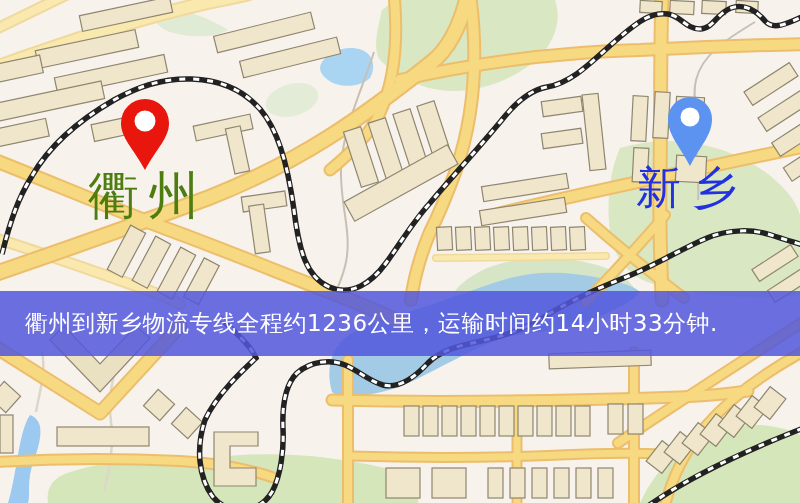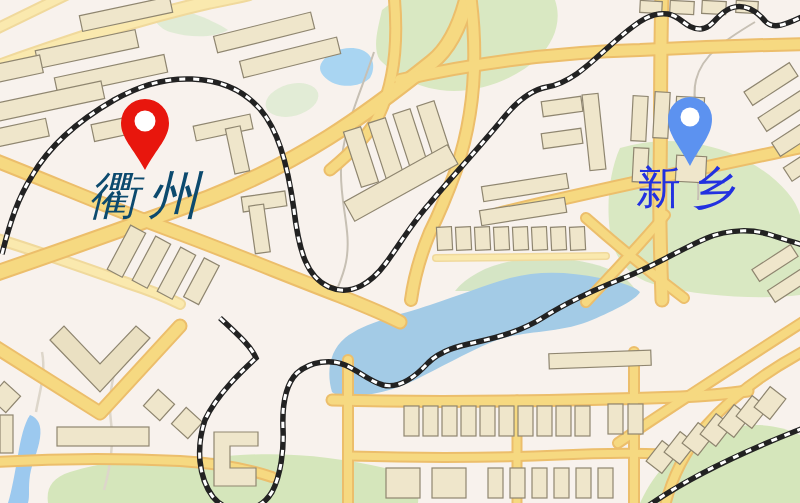--- a/index.html
+++ b/index.html
@@ -9,21 +9,21 @@
     background:#f8f2ed;
   }
   .stage svg.map{position:absolute;left:0;top:0;}
   .marker{position:absolute;}
   .marker svg{display:block;}
   .marker-label{
     position:absolute;line-height:1;white-space:nowrap;
     font-family:"DejaVu Serif","Liberation Serif",serif;
     font-weight:500;
   }
-  .label-origin{left:88px;top:170px;font-size:51px;letter-spacing:9px;color:#0c4a6e;font-style:italic;}
+  .label-origin{left:88px;top:170px;font-size:51px;letter-spacing:9px;color:#4d7c0f;}
   .label-destination{left:636px;top:165px;font-size:45px;letter-spacing:11px;color:#2231e0;}
   .banner{
     position:absolute;left:0;top:291px;width:800px;height:65px;
     background:rgba(82,87,220,0.85);
     display:flex;align-items:center;
     box-sizing:border-box;padding-left:25px;
   }
   .banner span{
     color:#ffffff;font-size:23px;letter-spacing:0.5px;white-space:nowrap;
   }
@@ -229,14 +229,17 @@
   <div class="marker-label label-origin">衢州</div>
 
   <div class="marker" style="left:664px;top:95px;">
     <svg width="52" height="74" viewBox="0 0 52 74">
       <path d="M26,71 C15,50 4,40 4,24 A22,22 0 1 1 48,24 C48,40 37,50 26,71 Z" fill="#5c92f0"></path>
       <circle cx="26" cy="22" r="9.5" fill="#ffffff"></circle>
     </svg>
   </div>
   <div class="marker-label label-destination">新乡</div>
 
+  <div class="banner">
+    <span>衢州到新乡物流专线全程约1236公里，运输时间约14小时33分钟.</span>
+  </div>
 
 </div>
 
 </body></html>

